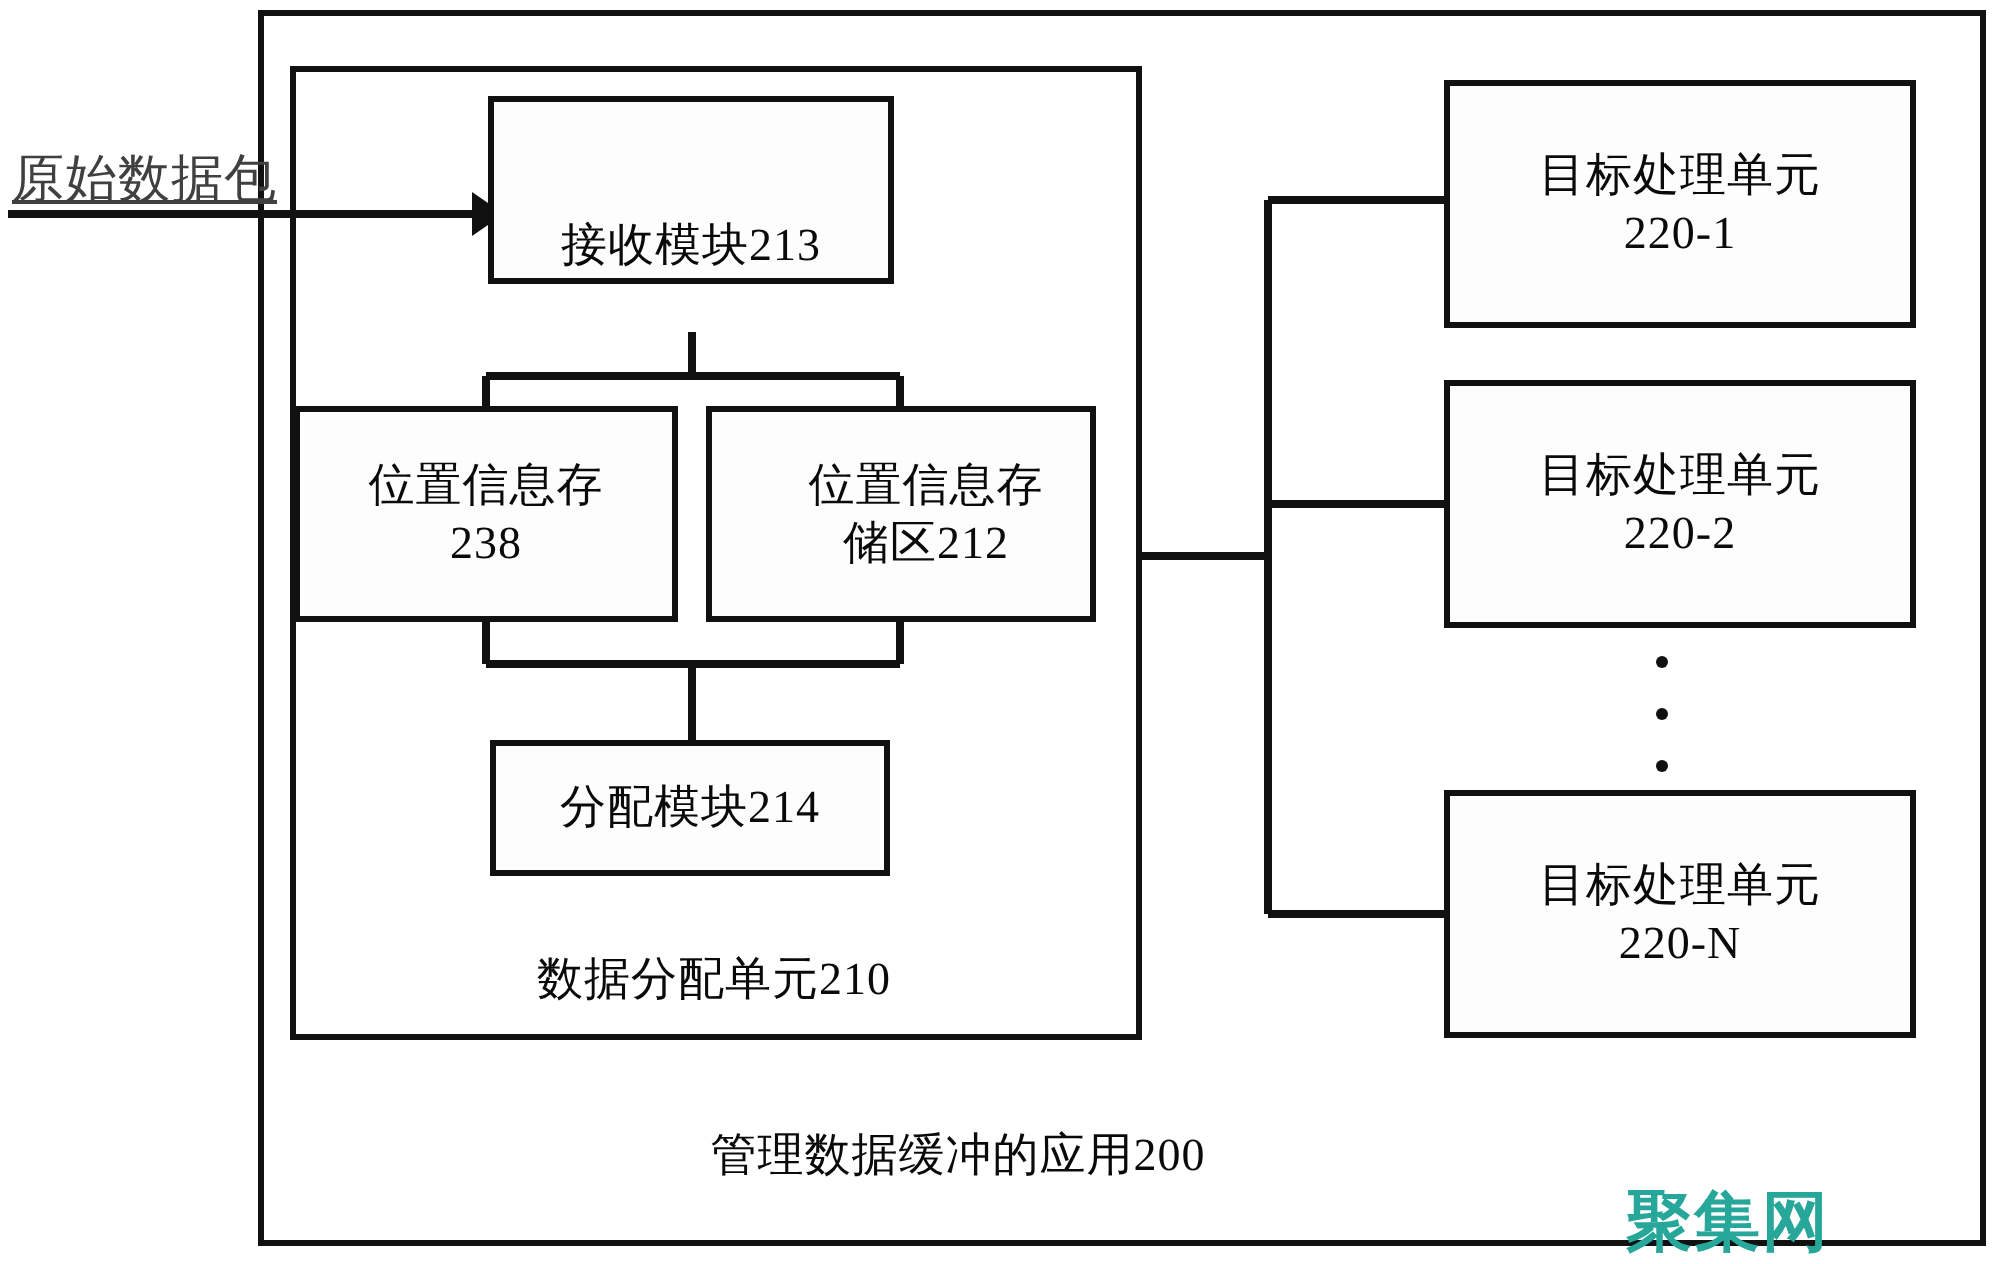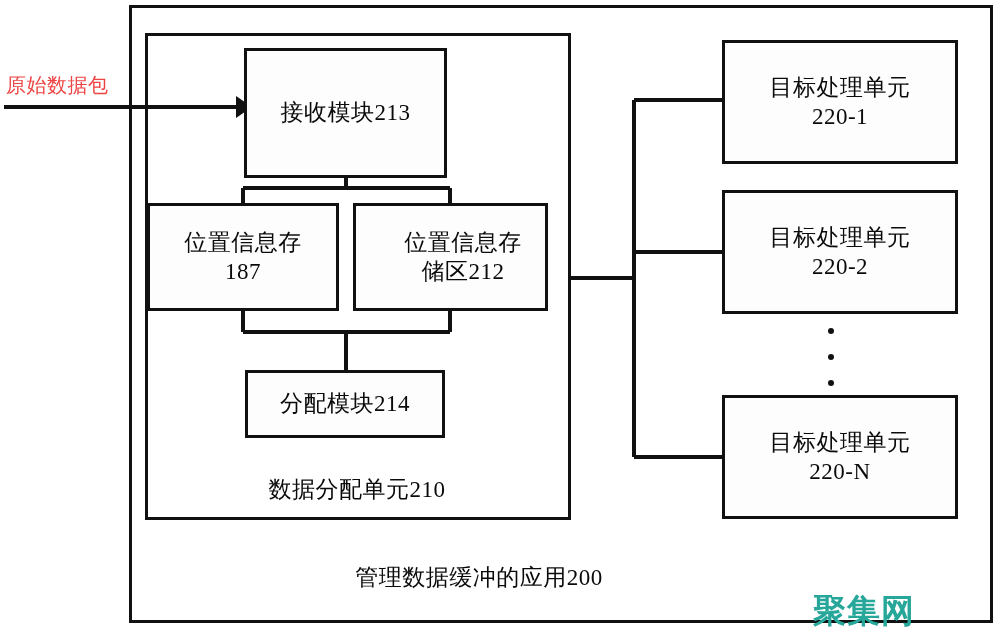--- a/index.html
+++ b/index.html
@@ -48,24 +48,25 @@
   .caption {
     position: absolute;
     color: #0a0a0a;
     font-size: 23px;
     letter-spacing: 0.5px;
     white-space: nowrap;
     text-align: center;
   }
   .ext-label {
     position: absolute;
-    color: #ef4444;
-    font-size: 20px;
+    color: #404040;
+    font-size: 26px;
     letter-spacing: 0.5px;
     white-space: nowrap;
+    text-decoration: underline;
   }
   .dots {
     position: absolute;
     display: flex;
     flex-direction: column;
     align-items: center;
     justify-content: space-between;
   }
   .dots i {
     display: block;
@@ -114,28 +115,28 @@
 
     <polygon points="236,96 252,107 236,118" fill="#111111"></polygon>
   </svg>
 
   <div class="frame" style="left:129px; top:5px; width:864px; height:618px;"></div>
 
   <div class="frame" style="left:145px; top:33px; width:426px; height:487px;"></div>
 
   <div class="ext-label" style="left:6px; top:72px;">原始数据包</div>
 
-  <div class="node" style="left:244px; top:48px; width:203px; height:130px;">
+  <div class="node" style="left:244px; top:48px; width:203px; height:94px;align-items:flex-end;">
     <span>接收模块213</span>
   </div>
 
   <div class="node" style="left:147px; top:203px; width:192px; height:108px;">
     <span>
       <span>位置信息存</span>
-      <span>187</span>
+      <span>238</span>
     </span>
   </div>
 
   <div class="node" style="left:353px; top:203px; width:195px; height:108px;padding-left:29px;">
     <span>
       <span>位置信息存</span>
       <span>储区212</span>
     </span>
   </div>
 

